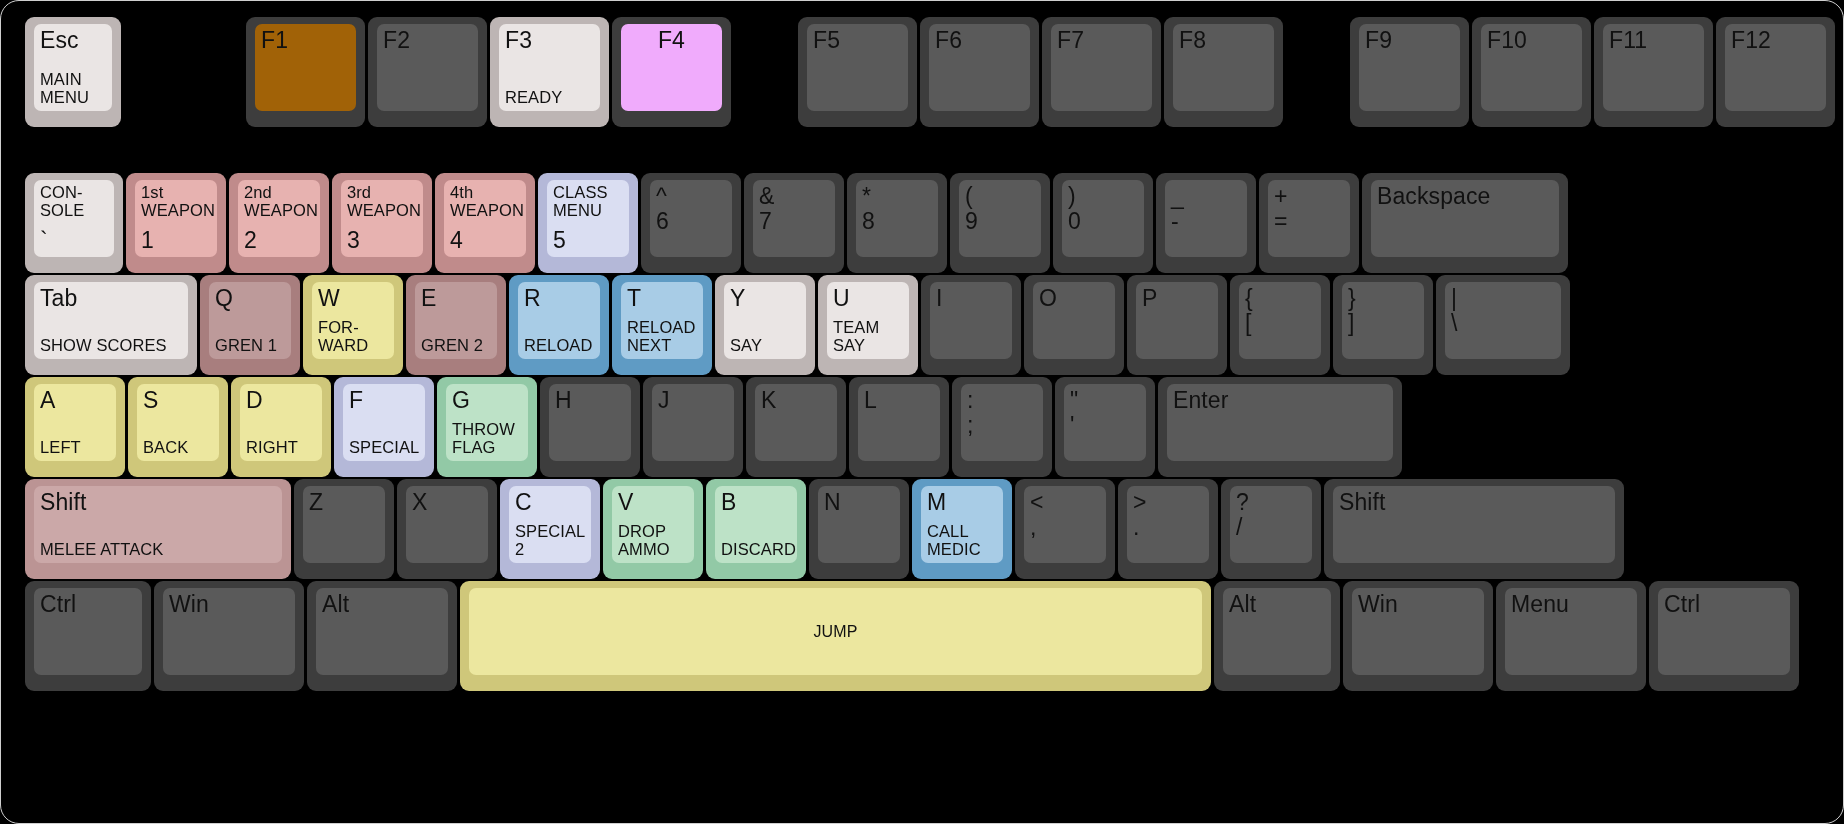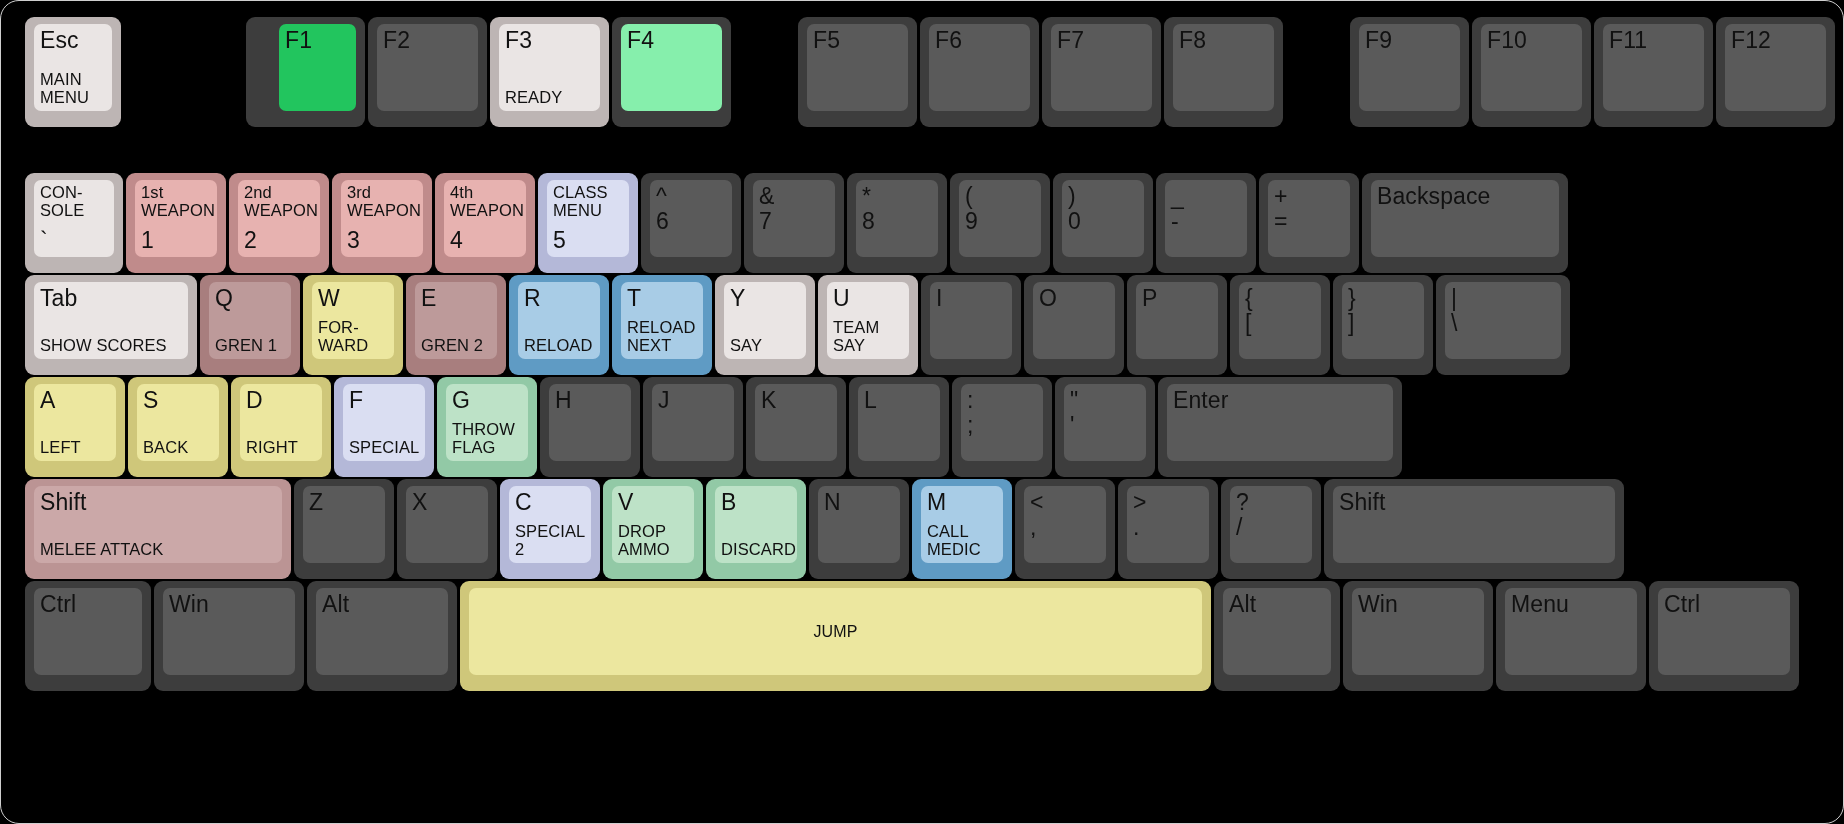--- a/index.html
+++ b/index.html
@@ -66,21 +66,21 @@
           </div>
           <div class="spacer"></div>
           <div class="act">
             <div>MAIN</div>
             <div>MENU</div>
           </div>
         </div>
       </div>
       <div class="gap" style="width: 122px;"></div>
       <div class="key" style="width: 119px; height: 100%; background: rgb(61, 61, 61);">
-        <div class="face" style="background: #22c55e; margin-left: 24px;">
+        <div class="face" style="background: #a16207;">
           <div class="legend">
             <div>F1</div>
           </div>
           <div class="spacer"></div>
         </div>
       </div>
       <div class="key" style="width: 119px; height: 100%; background: rgb(61, 61, 61);">
         <div class="face" style="background: rgb(90, 90, 90);">
           <div class="legend">
             <div>F2</div>
@@ -93,21 +93,21 @@
           <div class="legend">
             <div>F3</div>
           </div>
           <div class="spacer"></div>
           <div class="act">
             <div>READY</div>
           </div>
         </div>
       </div>
       <div class="key" style="width: 119px; height: 100%; background: rgb(61, 61, 61);">
-        <div class="face" style="background: #86efac;">
+        <div class="face" style="background: #f0abfc; align-items: center;">
           <div class="legend">
             <div>F4</div>
           </div>
           <div class="spacer"></div>
         </div>
       </div>
       <div class="gap" style="width: 64px;"></div>
       <div class="key" style="width: 119px; height: 100%; background: rgb(61, 61, 61);">
         <div class="face" style="background: rgb(90, 90, 90);">
           <div class="legend">

